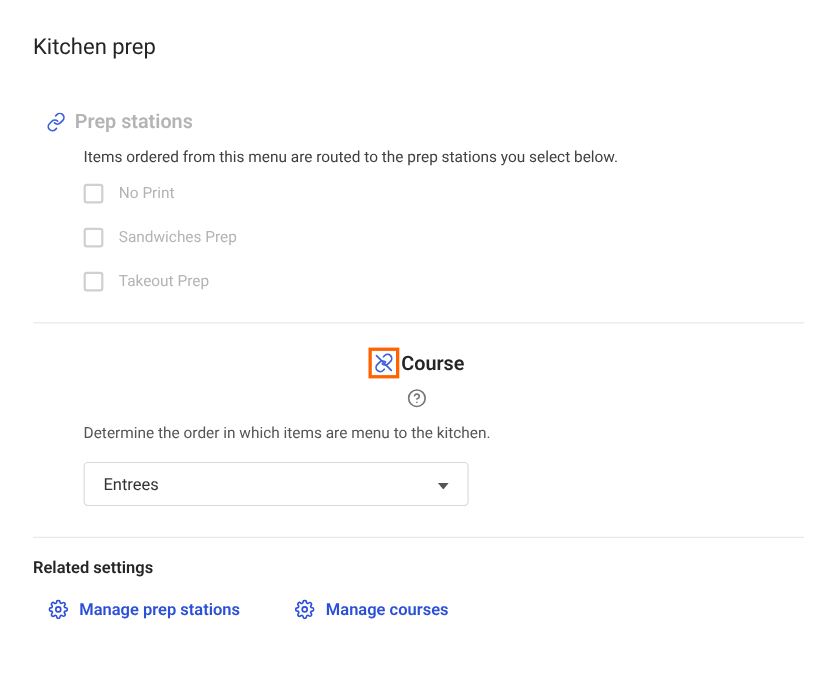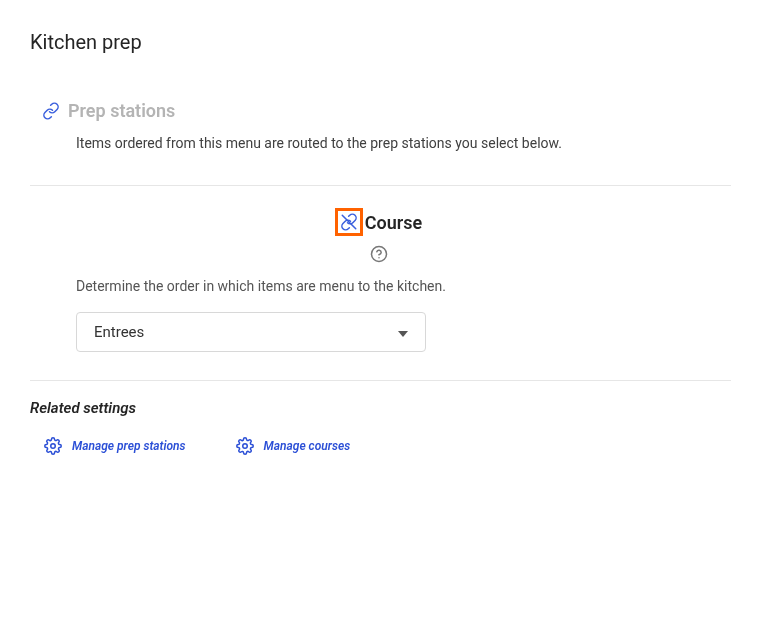--- a/index.html
+++ b/index.html
@@ -145,56 +145,69 @@
     .related-links {
       display: flex;
       gap: 50px;
       margin-left: 14px;
     }
     .related-link {
       display: flex;
       align-items: center;
       gap: 10px;
       color: #2b4fd6;
-      font-size: 12px;
+      font-size: 15px;
       font-weight: 600;
       cursor: pointer;
     }
     .gear-icon {
       width: 18px;
       height: 18px;
       display: inline-flex;
       align-items: center;
       justify-content: center;
     }
     .sec-course {
       padding-top: 22px;
       padding-bottom: 28px;
     }
     .sec-related {
       padding-top: 18px;
-      font-style: italic;
     }
   </style>
 </head>
 <body>
 
 <h1 class="page-title">Kitchen prep</h1>
 
 <div class="section">
   <div class="section-header">
     <span class="link-icon">
       <svg width="18" height="18" viewBox="0 0 24 24" fill="none" stroke="#3a5fdd" stroke-width="2" stroke-linecap="round" stroke-linejoin="round">
         <path d="M10 13a5 5 0 0 0 7.07 0l3-3a5 5 0 0 0-7.07-7.07l-1.5 1.5"></path>
         <path d="M14 11a5 5 0 0 0-7.07 0l-3 3a5 5 0 0 0 7.07 7.07l1.5-1.5"></path>
       </svg>
     </span>
     <h2 class="section-title muted">Prep stations</h2>
   </div>
   <p class="description muted">Items ordered from this menu are routed to the prep stations you select below.</p>
+  <div class="checkbox-list">
+    <div class="checkbox-item">
+      <div class="checkbox-box"></div>
+      <span class="checkbox-label">No Print</span>
+    </div>
+    <div class="checkbox-item">
+      <div class="checkbox-box"></div>
+      <span class="checkbox-label">Sandwiches Prep</span>
+    </div>
+    <div class="checkbox-item">
+      <div class="checkbox-box"></div>
+      <span class="checkbox-label">Takeout Prep</span>
+    </div>
+  </div>
 </div>
 
 <hr class="divider">
 
 <div class="section sec-course">
   <div class="section-header with-help">
     <div class="course-header-left">
       <span class="broken-link-highlight">
         <span class="link-icon">
           <svg width="18" height="18" viewBox="0 0 24 24" fill="none" stroke="#3a5fdd" stroke-width="2" stroke-linecap="round" stroke-linejoin="round">

